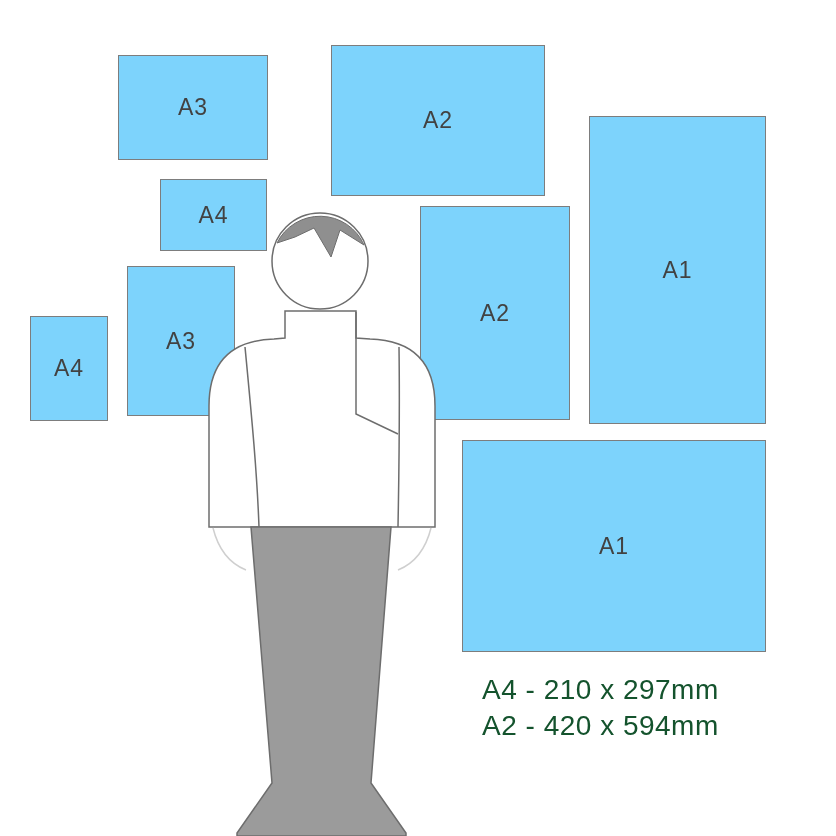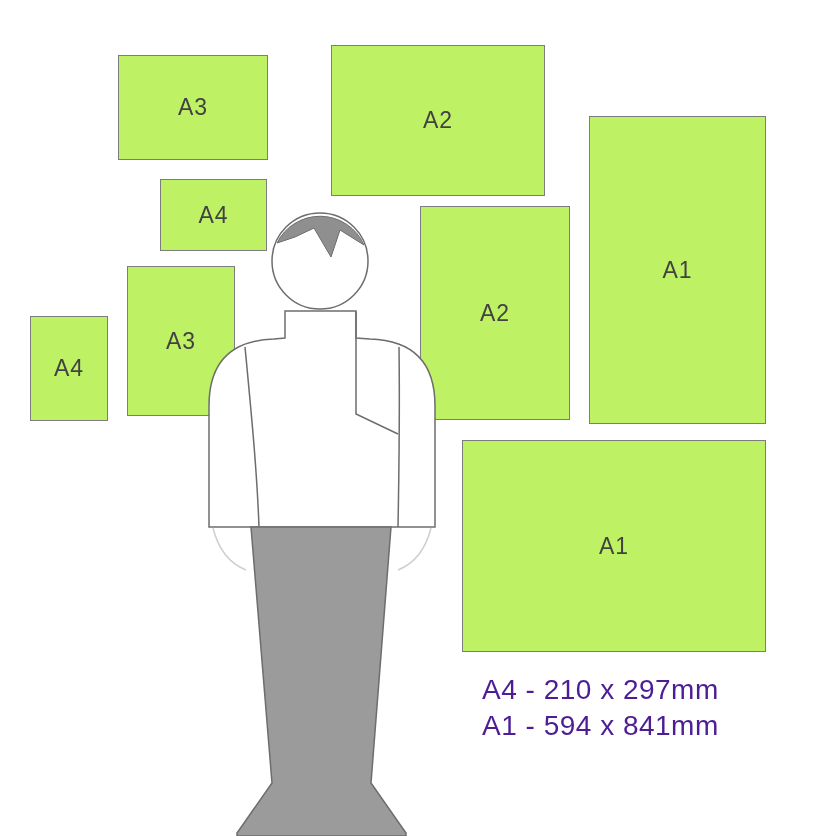--- a/index.html
+++ b/index.html
@@ -6,37 +6,37 @@
   body {
     width: 836px; height: 836px;
     background: #ffffff;
     font-family: "Liberation Sans", sans-serif;
     position: relative;
     overflow: hidden;
   }
   .canvas { position: absolute; inset: 0; }
   .sheet {
     position: absolute;
-    background: #bef264;
+    background: #7dd3fc;
     border: 1px solid #7d7d7d;
     box-sizing: border-box;
     display: flex; align-items: center; justify-content: center;
     z-index: 1;
   }
   .sheet-label {
     font-size: 23px;
     color: #424242;
     letter-spacing: 1px;
     user-select: none;
   }
   svg.person { position: absolute; left: 0; top: 0; z-index: 5; }
   .legend { position: absolute; left: 482px; top: 672px; z-index: 6; }
   .legend-line {
     font-size: 28px;
-    color: #4c1d95;
+    color: #14532d;
     line-height: 36px;
     letter-spacing: 0.5px;
     white-space: nowrap;
     text-align: center;
   }
 </style>
 </head>
 <body>
 
 <div class="canvas">
@@ -87,16 +87,16 @@
 
     <path d="M251,527 L391,527 L371,783 L406,833 L406,836 L237,836 L237,833 L272,783 Z" fill="#9b9b9b" stroke="#6d6d6d" stroke-width="1.5"></path>
 
     <circle cx="320" cy="261" r="48" fill="#ffffff" stroke="#6d6d6d" stroke-width="1.5"></circle>
 
     <path d="M277,243 A48,48 0 0 1 364,245 L340,230 L331,257 L314,228 L295,237 Z" fill="#8f8f8f" stroke="#6d6d6d" stroke-width="1"></path>
   </svg>
 
   <div class="legend">
     <div class="legend-line">A4 - 210 x 297mm</div>
-    <div class="legend-line">A1 - 594 x 841mm</div>
+    <div class="legend-line">A2 - 420 x 594mm</div>
   </div>
 
 </div>
 
 </body></html>

